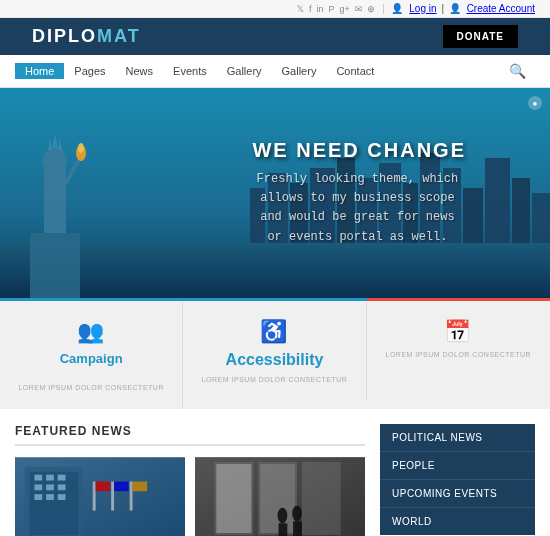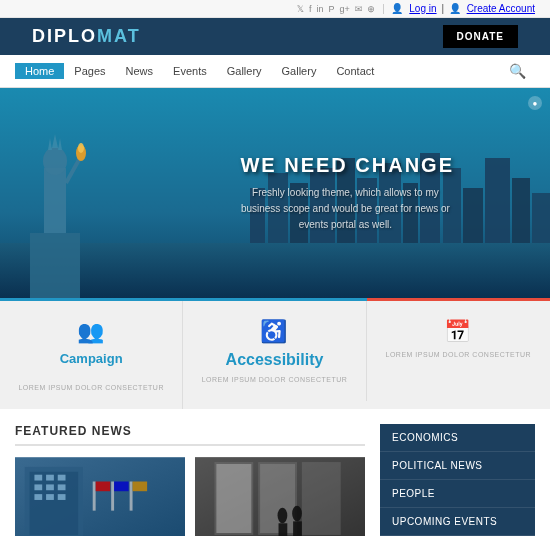--- a/index.html
+++ b/index.html
@@ -119,23 +119,23 @@
     <polygon points="48,62 50,50 52,62" fill="#3a8aaa" opacity="0.9"></polygon>
     <polygon points="52,60 55,46 58,60" fill="#3a8aaa" opacity="0.9"></polygon>
     <polygon points="58,62 60,50 62,62" fill="#3a8aaa" opacity="0.9"></polygon>
 
     <line x1="66" y1="95" x2="80" y2="70" stroke="#3a7a9a" stroke-width="4" opacity="0.9"></line>
 
     <ellipse cx="81" cy="65" rx="5" ry="8" fill="#f0a020" opacity="0.9"></ellipse>
     <ellipse cx="81" cy="60" rx="3" ry="5" fill="#f0c050" opacity="0.9"></ellipse>
   </svg>
 
-  <div style="position:absolute; right:96px; top:50%; transform:translateY(-50%); text-align:center; z-index:10;">
+  <div style="position:absolute; right:84px; top:50%; transform:translateY(-50%); text-align:center; z-index:10;">
     <div style="color:white; font-size:20px; font-weight:bold; text-shadow:2px 2px 4px rgba(0,0,0,0.7); letter-spacing:2px;">WE NEED CHANGE</div>
-    <div style="color:rgba(255,255,255,0.8); font-size:10px; margin-top:8px; line-height:1.6; max-width:210px; text-shadow:1px 1px 2px rgba(0,0,0,0.5);">Freshly looking theme, which allows to my business scope and would be great for news or events portal as well.</div>
+    <div style="color:rgba(255,255,255,0.8); font-size:12px; margin-top:8px; line-height:1.6; max-width:210px; text-shadow:1px 1px 2px rgba(0,0,0,0.5);font-family:Liberation Mono, monospace;">Freshly looking theme, which allows to my business scope and would be great for news or events portal as well.</div>
   </div>
 
   <div style="position:absolute; top:8px; right:8px; width:14px; height:14px; background:rgba(255,255,255,0.25); border-radius:50%; display:flex; align-items:center; justify-content:center; cursor:pointer;">
     <span style="font-size:8px; color:white;">●</span>
   </div>
 </div>
 
 <div style="display:flex; background:#f0f0f0;">
   <div style="flex:1; border-top:3px solid #2196c5;">
     <div style="padding:18px 10px; text-align:center; border-right:1px solid #ddd;">
@@ -227,21 +227,20 @@
           </svg>
         </div>
         <div style="font-size:10px; color:#333; margin-top:5px; line-height:1.3;">Isaac Herzog says party won'</div>
       </div>
     </div>
   </div>
 
   <div style="width:155px;">
 
     <div style="background:#1c3f5e;">
-      <div class="sidebar-category">ECONOMICS</div>
       <div class="sidebar-category">POLITICAL NEWS</div>
       <div class="sidebar-category">PEOPLE</div>
       <div class="sidebar-category">UPCOMING EVENTS</div>
       <div class="sidebar-category">WORLD</div>
     </div>
 
   </div>
 </div>
 
 </body></html>

